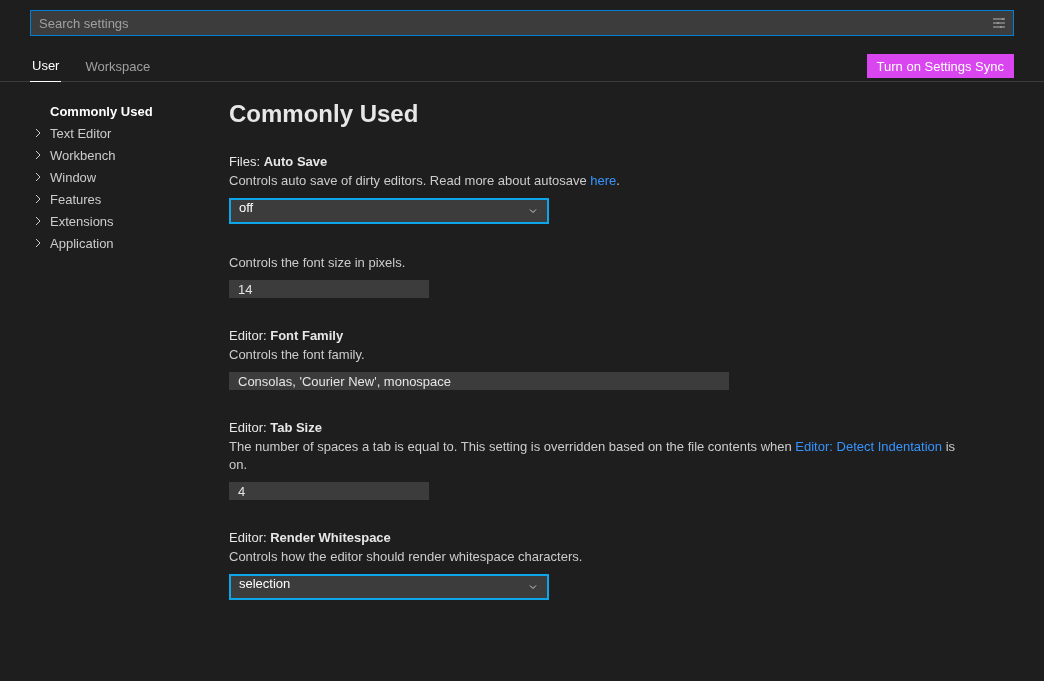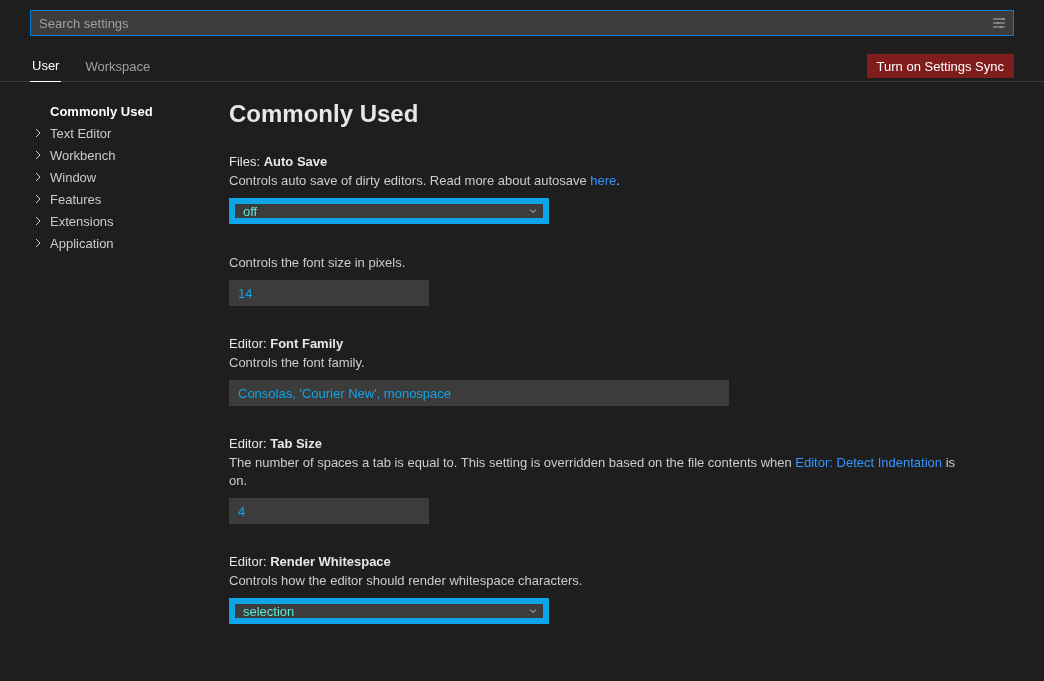--- a/index.html
+++ b/index.html
@@ -54,21 +54,21 @@
     font-size: 13px;
     position: relative;
     top: 1px;
   }
   .tab.active {
     color: #ffffff;
     border-bottom: 1px solid #ffffff;
   }
   .sync-btn {
     margin-left: auto;
-    background: #7f1d1d;
+    background: #d946ef;
     color: #ffffff;
     border: none;
     height: 24px;
     padding: 0 10px;
     font-size: 13px;
     cursor: pointer;
     font-family: inherit;
     position: relative;
     top: -3px;
   }
@@ -131,39 +131,39 @@
     cursor: pointer;
   }
   .select-wrap {
     position: relative;
     width: 320px;
   }
   .select {
     width: 100%;
     height: 26px;
     background: #3c3c3c;
-    border: 6px solid #0ea5e9;
-    color: #5eead4;
+    border: 2px solid #0ea5e9;
+    color: #ffffff;
     font-family: inherit;
     font-size: 13px;
     padding: 0 28px 0 8px;
     appearance: none;
     outline: none;
     cursor: pointer;
   }
   .select-chev {
     position:absolute; right:6px; top:0; bottom:0;
     display:flex; align-items:center; justify-content:center;
     width:20px; pointer-events:none; color:#cccccc;
   }
   .textinput {
-    height: 26px;
+    height: 18px;
     background: #3c3c3c;
     border: 1px solid #3c3c3c;
-    color: #0ea5e9;
+    color: #e5e5e5;
     font-family: inherit;
     font-size: 13px;
     padding: 0 8px;
     outline: none;
   }
   .textinput.num { width: 200px; }
   .textinput.wide { width: 500px; }
   svg { display:block; }
 </style>
 </head>

